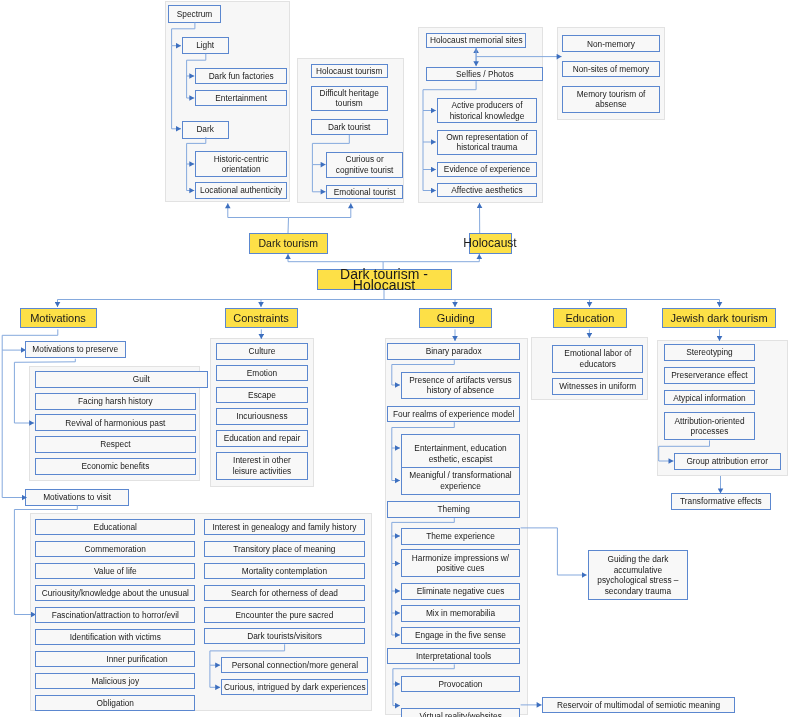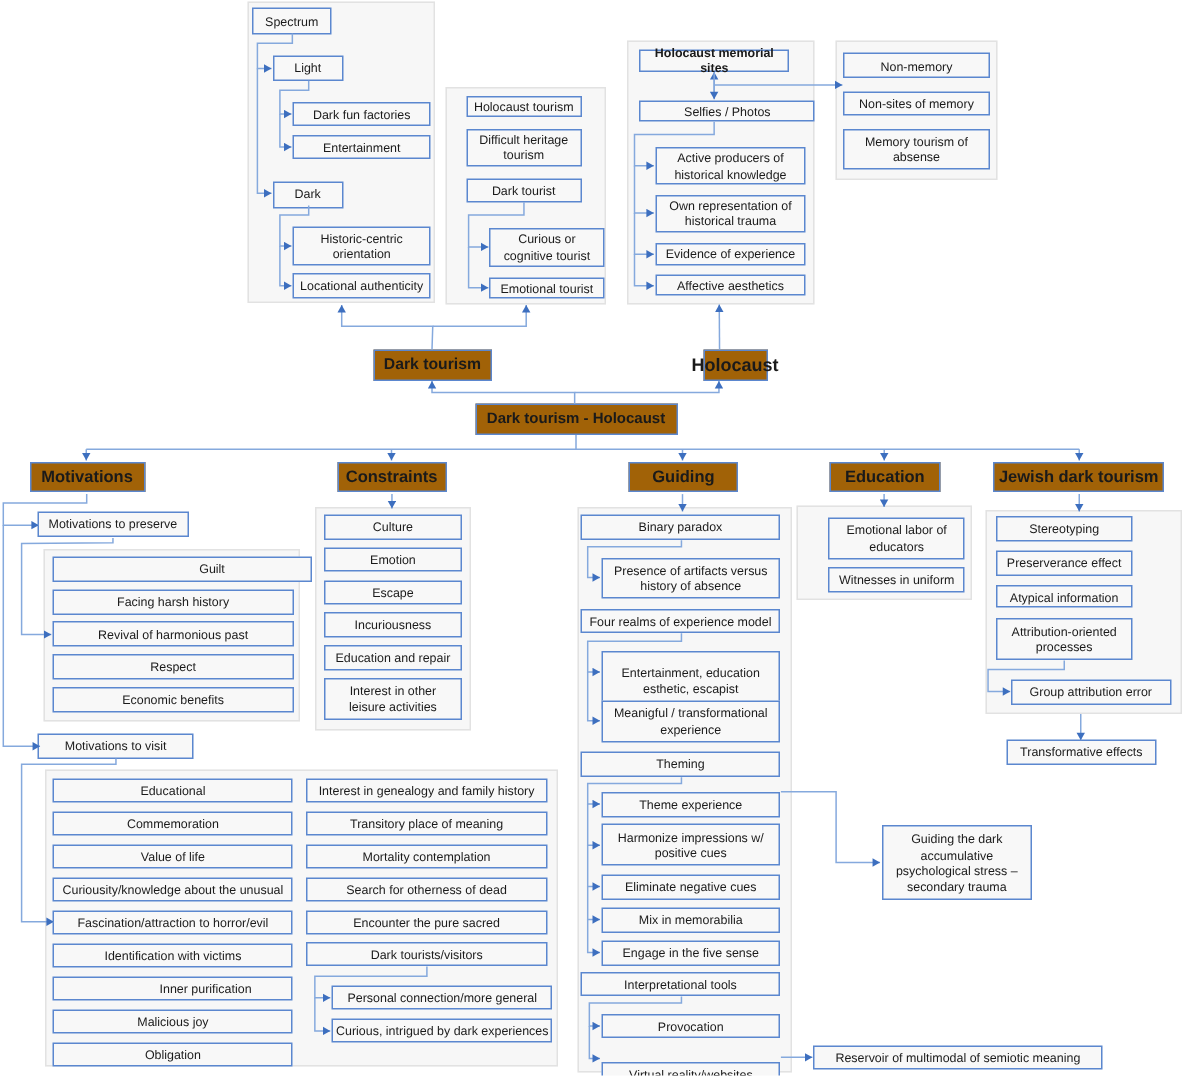--- a/index.html
+++ b/index.html
@@ -2,21 +2,21 @@
 <html><head>
 <meta charset="utf-8">
 <style>
   html,body{margin:0;padding:0;background:#ffffff;}
   body{width:789px;height:717px;font-family:"Liberation Sans",sans-serif;overflow:hidden;-webkit-font-smoothing:antialiased;}
   #canvas{position:relative;width:789px;height:717px;background:#ffffff;}
   .grp{position:absolute;background:#f7f7f7;border:1px solid #e2e2e2;box-sizing:border-box;}
   .bx{position:absolute;background:#f8f8f8;border:1px solid #5b87cf;box-sizing:border-box;
       display:flex;align-items:center;justify-content:center;text-align:center;color:#1a1a1a;
       font-size:8.3px;line-height:10.5px;padding:0 0.5px;}
-  .bx.hdr{font-size:11px;background:#a16207;font-weight:bold;}
+  .bx.hdr{font-size:11px;background:#fde047;}
   svg#wires{position:absolute;left:0;top:0;width:789px;height:717px;pointer-events:none;z-index:5;}
   .grp{z-index:1;}
   .bx{z-index:3;}
 </style>
 </head>
 <body>
 
 <div id="canvas">
   <div id="panel-layer">
       <div class="grp" style="left: 165.2px; top: 1.3px; width: 125.3px; height: 200.6px;"></div>
@@ -36,32 +36,32 @@
       <div class="bx" style="left: 194.9px; top: 68.2px; width: 92.5px; height: 15.8px;">Dark fun factories</div>
       <div class="bx" style="left: 194.9px; top: 90.2px; width: 92.5px; height: 15.8px;">Entertainment</div>
       <div class="bx" style="left: 181.6px; top: 120.6px; width: 47.1px; height: 18px;">Dark</div>
       <div class="bx" style="left: 194.9px; top: 151.2px; width: 92.5px; height: 25.9px;">Historic-centric<br>orientation</div>
       <div class="bx" style="left: 194.9px; top: 182.4px; width: 92.5px; height: 16.3px;">Locational authenticity</div>
       <div class="bx" style="left: 310.6px; top: 63.9px; width: 77.1px; height: 14.1px;">Holocaust tourism</div>
       <div class="bx" style="left: 310.6px; top: 85.8px; width: 77.1px; height: 25px;">Difficult heritage<br>tourism</div>
       <div class="bx" style="left: 310.6px; top: 119.3px; width: 77.1px; height: 15.6px;">Dark tourist</div>
       <div class="bx" style="left: 326.3px; top: 151.5px; width: 76.6px; height: 26.3px;">Curious or<br>cognitive tourist</div>
       <div class="bx" style="left: 326.3px; top: 184.5px; width: 76.6px; height: 14.6px;">Emotional tourist</div>
-      <div class="bx" style="left: 426.4px; top: 33px; width: 99.7px; height: 14.6px; font-weight: bold;">Holocaust memorial sites</div>
+      <div class="bx" style="left: 426.4px; top: 33px; width: 99.7px; height: 14.6px;">Holocaust memorial sites</div>
       <div class="bx" style="left: 426.4px; top: 66.6px; width: 117px; height: 14.6px;">Selfies / Photos</div>
       <div class="bx" style="left: 436.9px; top: 98.1px; width: 100.2px; height: 25.1px;">Active producers of<br>historical knowledge</div>
       <div class="bx" style="left: 436.9px; top: 129.6px; width: 100.2px; height: 25.1px;">Own representation of<br>historical trauma</div>
       <div class="bx" style="left: 436.9px; top: 162.3px; width: 100.2px; height: 14.6px;">Evidence of experience</div>
       <div class="bx" style="left: 436.9px; top: 183.3px; width: 100.2px; height: 14px;">Affective aesthetics</div>
       <div class="bx" style="left: 562.4px; top: 35.2px; width: 97.2px; height: 17.3px;">Non-memory</div>
       <div class="bx" style="left: 562.4px; top: 61px; width: 97.2px; height: 15.9px;">Non-sites of memory</div>
       <div class="bx" style="left: 562.4px; top: 86.3px; width: 97.2px; height: 26.3px;">Memory tourism of<br>absense</div>
       <div class="bx hdr" style="left: 249px; top: 233px; width: 78.5px; height: 20.6px; font-size: 10.5px;">Dark tourism</div>
       <div class="bx hdr" style="left: 447.5px; top: 233px; width: 43px; height: 20.6px; font-size: 12px; margin-left: 21px;">Holocaust</div>
-      <div class="bx hdr" style="left: 316.5px; top: 269.3px; width: 135px; height: 21.2px; font-size: 10px;">Dark tourism - Holocaust</div>
+      <div class="bx hdr" style="left: 316.5px; top: 269.3px; width: 135px; height: 21.2px; font-size: 14px;">Dark tourism - Holocaust</div>
       <div class="bx hdr" style="left: 19.5px; top: 308.2px; width: 77px; height: 20.2px; font-size: 11px;">Motivations</div>
       <div class="bx hdr" style="left: 224.5px; top: 308.2px; width: 73.1px; height: 20.2px; font-size: 11px;">Constraints</div>
       <div class="bx hdr" style="left: 418.9px; top: 308.2px; width: 73.4px; height: 20.2px; font-size: 11px;">Guiding</div>
       <div class="bx hdr" style="left: 553.1px; top: 308.1px; width: 73.5px; height: 20.4px; font-size: 11px;">Education</div>
       <div class="bx hdr" style="left: 662px; top: 308.1px; width: 114.3px; height: 20.4px; font-size: 11px;">Jewish dark tourism</div>
       <div class="bx" style="left: 24.5px; top: 341px; width: 101.5px; height: 17px;">Motivations to preserve</div>
       <div class="bx" style="left: 35.1px; top: 371px; width: 173px; height: 17.1px; padding-left: 40px;">Guilt</div>
       <div class="bx" style="left: 35.1px; top: 392.8px; width: 160.6px; height: 17.4px;">Facing harsh history</div>
       <div class="bx" style="left: 35.1px; top: 414.4px; width: 160.6px; height: 17.1px;">Revival of harmonious past</div>
       <div class="bx" style="left: 35.1px; top: 435.5px; width: 160.6px; height: 17.6px;">Respect</div>

